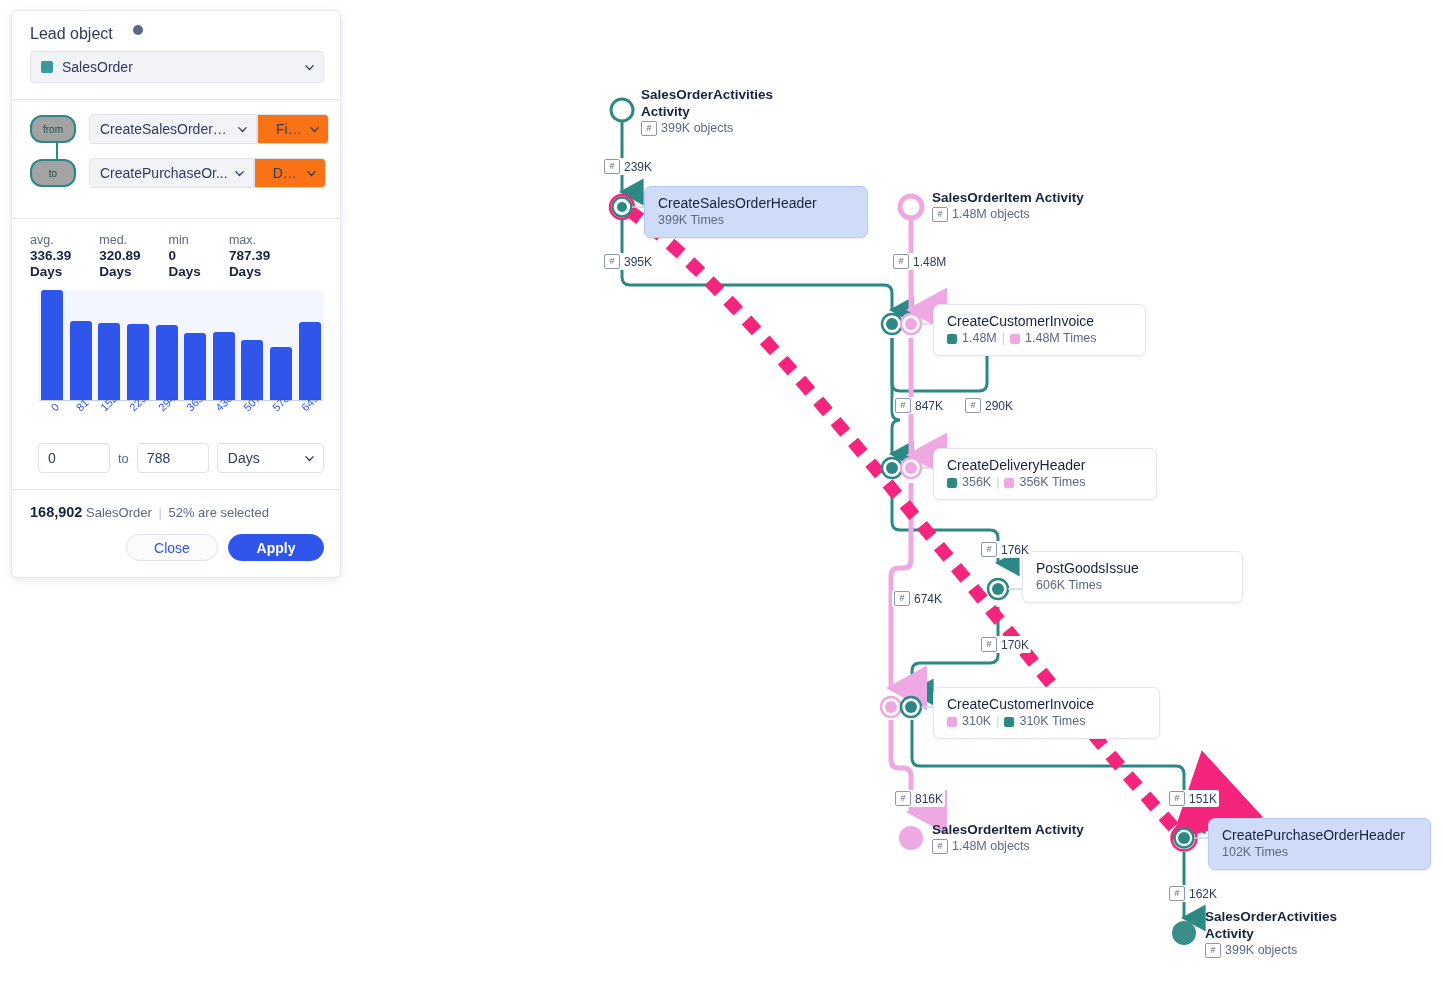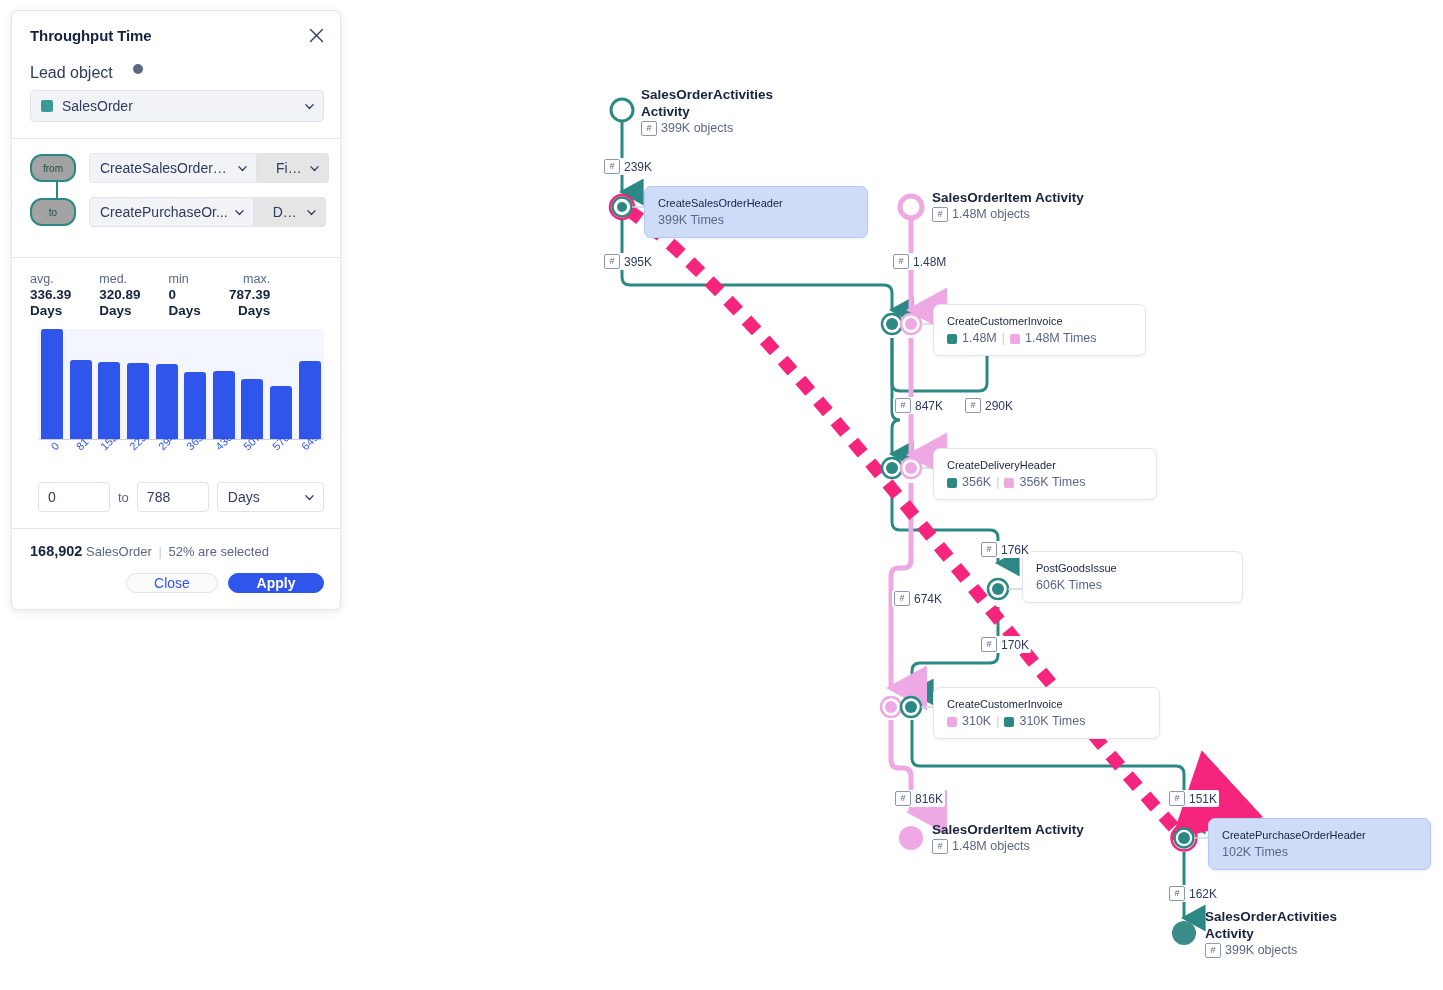--- a/index.html
+++ b/index.html
@@ -50,27 +50,27 @@
   .ft-row{display:flex;align-items:center;height:30px;}
   .ft-row + .ft-row{margin-top:14px;}
   .ft-badge{
     width:42px;height:24px;border:2px solid #2c8884;border-radius:12px;
     display:flex;align-items:center;justify-content:center;
     font-size:10px;color:#1d4f4d;background:#a3a3a3;flex:0 0 auto;
     position:relative;z-index:2;
   }
   .ft-arrow{position:absolute;left:40px;top:36px;z-index:1;}
   .ft-sel{margin-left:13px;width:168px;}
-  .ft-sel2{margin-left:0;width:72px;border-left:none;border-radius:0 4px 4px 0;background:#e5e5e5;border:1px solid #dfe2ea;padding-left:18px;}
+  .ft-sel2{margin-left:0;width:72px;border-left:none;border-radius:0 4px 4px 0;background:#f97316;border:1px solid #dfe2ea;padding-left:18px;}
   .ft-sel{border-radius:4px 0 0 4px;}
 
   
   .stats{display:flex;padding:14px 0 10px 18px;}
   .stat{margin-right:28px;}
-  .stat:last-child{margin-right:0;text-align:right;}
+  .stat:last-child{margin-right:0;}
   .stat .k{font-size:12.5px;color:#5b6785;line-height:15px;}
   .stat .v{font-size:13.5px;font-weight:bold;color:#16233f;line-height:16px;}
   .stat .u{font-size:13.5px;font-weight:bold;color:#16233f;line-height:16px;}
 
   
   .hist-wrap{margin:0 16px 0 26px;}
   .hist{
     position:relative;height:110px;background:#f3f6fe;border-radius:3px;
     display:flex;align-items:flex-end;gap:0;border-bottom:1px solid #c9cfde;
   }
@@ -92,21 +92,21 @@
   }
   .range-to{font-size:13px;color:#5b6785;}
   .range-unit{width:113px;height:30px;}
 
   .panel-foot{border-top:1px solid #e3e6ee;padding:14px 16px 16px 18px;}
   .sel-line{font-size:13px;color:#5b6785;}
   .sel-line b{font-size:14.5px;color:#16233f;text-align:right;}
   .sep{color:#c2c8d6;margin:0 3px;}
   .btn-row{display:flex;justify-content:flex-end;gap:10px;margin-top:14px;}
   .btn{
-    height:20px;border-radius:14px;font-size:14px;cursor:pointer;
+    height:27px;border-radius:14px;font-size:14px;cursor:pointer;
     display:flex;align-items:center;justify-content:center;
     font-family:"Liberation Sans", sans-serif;
   }
   .btn-close{width:92px;background:#fbfbfc;border:1px solid #dfe2ea;color:#2f55ea;}
   .btn-apply{width:96px;background:#2f55ea;border:1px solid #2f55ea;color:#fff;font-weight:bold;}
 
   
   .graph{position:absolute;left:0;top:0;width:1443px;height:990px;pointer-events:none;}
   .g-label{position:absolute;pointer-events:auto;}
   .node-title{font-size:13.5px;font-weight:bold;color:#16233f;line-height:17px;white-space:nowrap;}
@@ -120,21 +120,21 @@
     position:absolute;display:flex;align-items:center;gap:4px;
     font-size:12px;color:#2c3b5e;background:#fff;padding:1px 2px;border-radius:2px;
     white-space:nowrap;pointer-events:auto;
   }
   .card{
     position:absolute;background:#fff;border:1px solid #e3e6ee;border-radius:7px;
     padding:7px 13px 8px 13px;box-shadow:0 1px 3px rgba(30,43,77,.07);
     pointer-events:auto;cursor:pointer;
   }
   .card.sel{background:#cfdcf8;border-color:#b6c8f2;}
-  .card .ct{font-size:11px;color:#16233f;line-height:18px;white-space:nowrap;}
+  .card .ct{font-size:14px;color:#16233f;line-height:18px;white-space:nowrap;}
   .card .cs{font-size:12.5px;color:#5b6785;line-height:17px;display:flex;align-items:center;gap:5px;white-space:nowrap;}
   .chip{width:10px;height:10px;border-radius:2px;display:inline-block;flex:0 0 auto;}
   .vsep{color:#c8cedb;}
 </style>
 </head>
 <body>
 
 <svg class="graph" viewBox="0 0 1443 990">
   <defs>
     <marker id="arrT" markerWidth="9" markerHeight="9" refX="4.5" refY="7.2" orient="auto">
@@ -349,28 +349,20 @@
   <span class="hashbox">#</span>
   <span>151K</span>
 </div>
 <div class="edge-lbl" style="left:1167px;top:885px;">
   <span class="hashbox">#</span>
   <span>162K</span>
 </div>
 
 <div class="panel">
 
-  <div class="panel-head">
-    <div class="panel-title">Throughput Time</div>
-    <div class="close-btn">
-      <svg width="15" height="15" viewBox="0 0 15 15">
-          <path d="M1.5,1.5 L13.5,13.5 M13.5,1.5 L1.5,13.5" stroke="#2c3b5e" stroke-width="1.4" fill="none" stroke-linecap="round"></path>
-        </svg>
-    </div>
-  </div>
 
   <div class="field-label">
     <span>Lead object</span>
     <span class="info-dot"></span>
   </div>
 
   <div class="select lead-select">
     <span class="swatch"></span>
     <span class="val">SalesOrder</span>
     <svg class="chev" viewBox="0 0 12 12">

